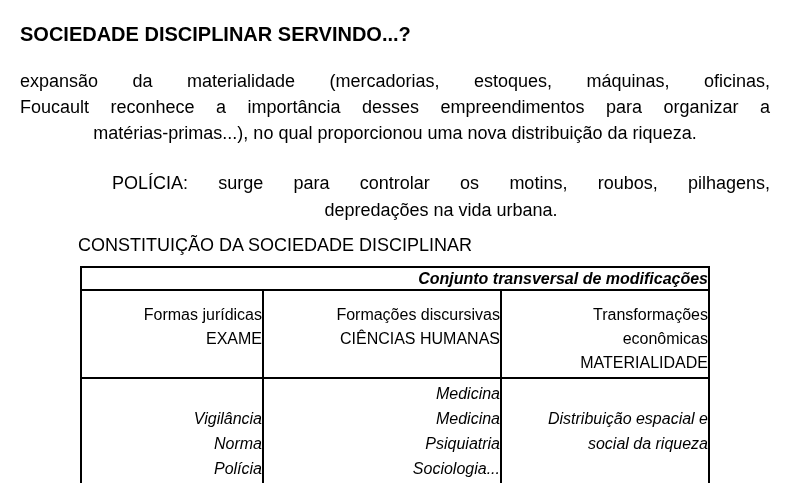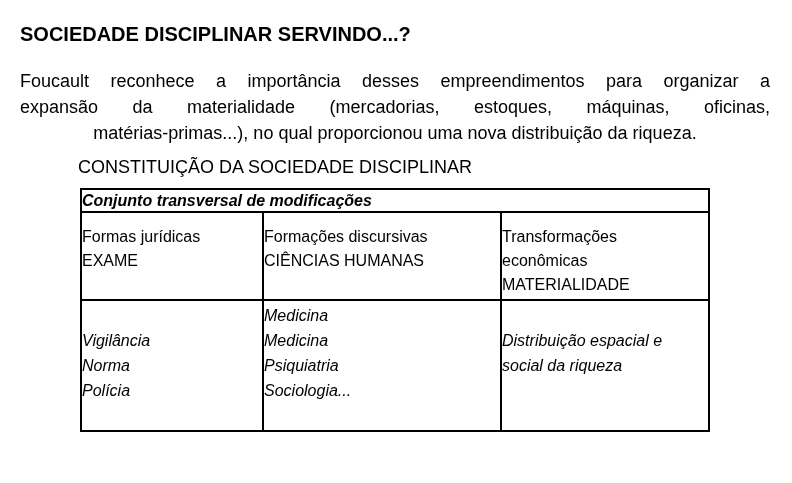--- a/index.html
+++ b/index.html
@@ -58,21 +58,21 @@
     margin-left: 60px;
   }
   table.ctable {
     border-collapse: collapse;
     table-layout: fixed;
     width: 628px;
   }
   table.ctable td {
     border: 2px solid #000000;
     padding: 0;
-    text-align: left;
+    text-align: right;
     vertical-align: top;
     font-size: 16px;
   }
   col.c1 { width: 182px; }
   col.c2 { width: 238px; }
   col.c3 { width: 208px; }
   td.th-cell {
     height: 21px;
     line-height: 21px;
     font-weight: bold;
@@ -94,25 +94,29 @@
   }
 </style>
 </head>
 <body>
 
 <div class="page">
 
   <h1 class="title">SOCIEDADE DISCIPLINAR SERVINDO...?</h1>
 
   <div class="para p1">
+    <div class="jline">expansão da materialidade (mercadorias, estoques, máquinas, oficinas,</div>
     <div class="jline">Foucault reconhece a importância desses empreendimentos para organizar a</div>
-    <div class="jline">expansão da materialidade (mercadorias, estoques, máquinas, oficinas,</div>
     <div class="lline">matérias-primas...), no qual proporcionou uma nova distribuição da riqueza.</div>
   </div>
 
+  <div class="para p2">
+    <div class="jline">POLÍCIA: surge para controlar os motins, roubos, pilhagens,</div>
+    <div class="lline">depredações na vida urbana.</div>
+  </div>
 
   <div class="heading">CONSTITUIÇÃO DA SOCIEDADE DISCIPLINAR</div>
 
   <div class="table-wrap">
     <table class="ctable">
       <colgroup>
         <col class="c1">
         <col class="c2">
         <col class="c3">
       </colgroup>

